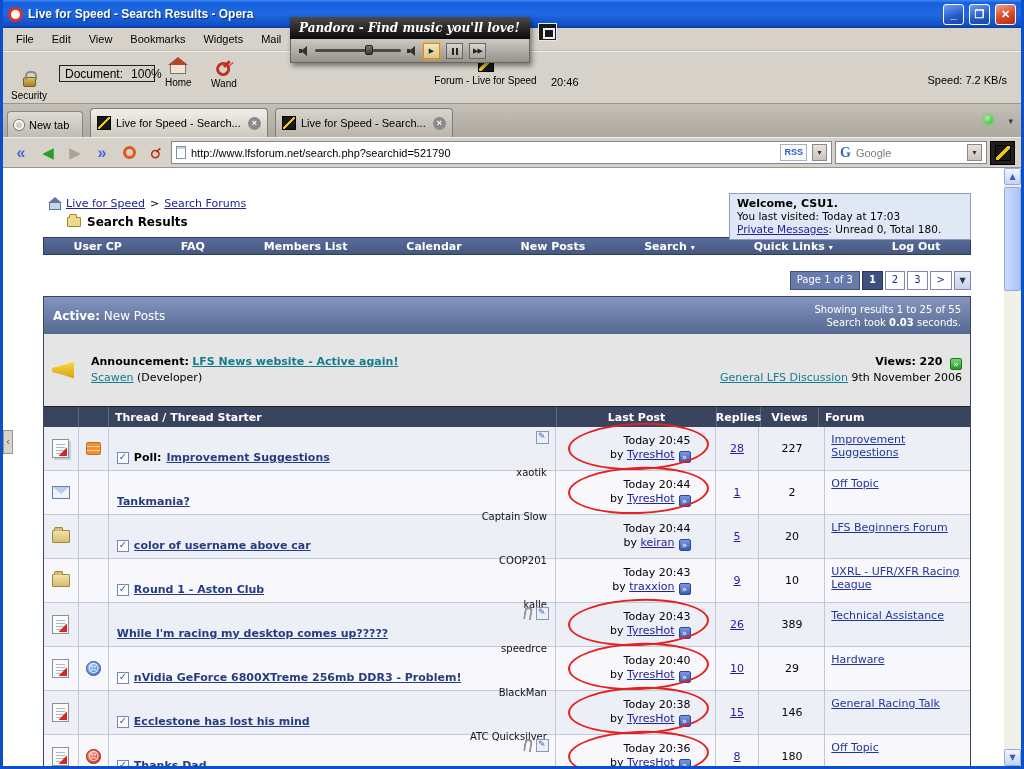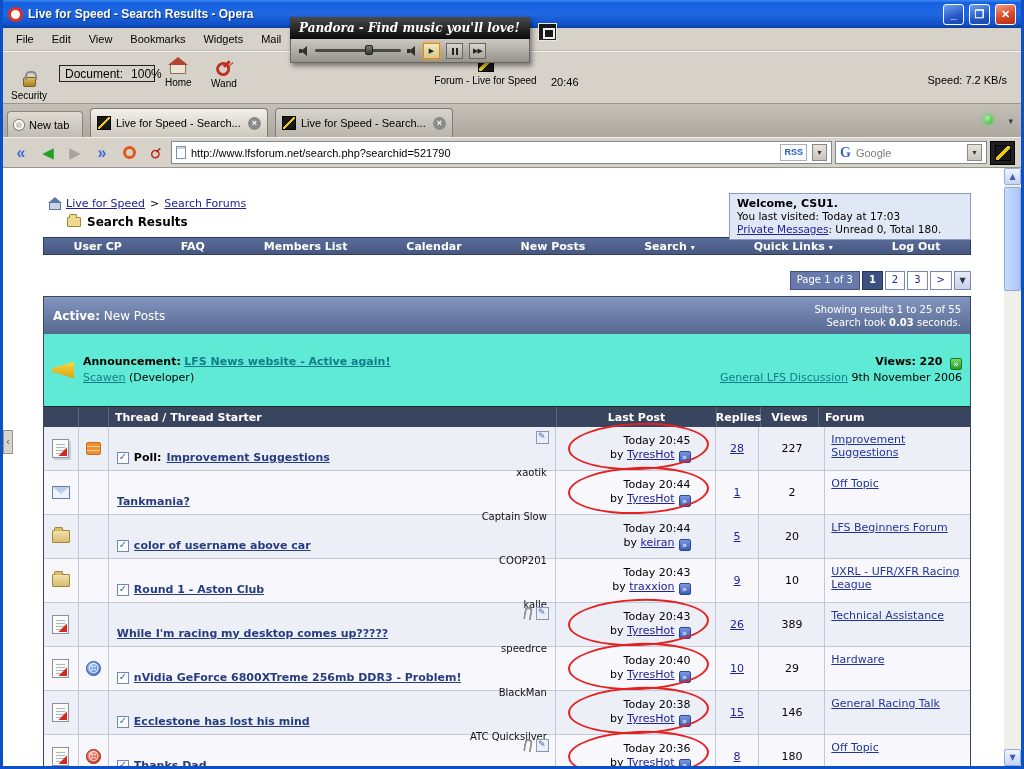--- a/index.html
+++ b/index.html
@@ -171,21 +171,21 @@
                text-align:center; color:#334; font-size:8px; line-height:17px; }
   .page-drop::after { content:'▼'; }
 
   
   .panel { margin:0 33px 0 40px; border:1px solid #39455F; border-bottom:none; }
   .phead { height:37px; background:linear-gradient(#8496C0,#55688F); color:#fff; display:flex;
            justify-content:space-between; align-items:center; padding:0 9px; }
   .phead-left { font-size:12px; }
   .phead-right { text-align:right; font-size:10px; line-height:13px; }
 
-  .announce { background:#5eead4; display:flex; align-items:center; gap:9px; padding:20px 8px;
+  .announce { background:#e5e5e5; display:flex; align-items:center; gap:17px; padding:20px 8px;
               min-height:44px; border-bottom:1px solid #1A2A1A; }
   .horn { width:22px; height:17px; background:linear-gradient(#F8D840,#D8A010);
           clip-path:polygon(0 38%,48% 22%,100% 0,100% 100%,48% 78%,0 62%); }
   .ann-left { flex:1; line-height:16px; color:#000; }
   .ann-link { color:#147C8C; text-decoration:underline; font-weight:bold; }
   .ann-alink { color:#147C8C; text-decoration:underline; }
   .ann-right { text-align:right; line-height:16px; color:#000; }
 
   .thead { display:flex; background:#39455F; color:#fff; font-weight:bold; height:20px; }
   .th { border-right:1px solid #5A6884; display:flex; align-items:center; padding:0 6px; }

